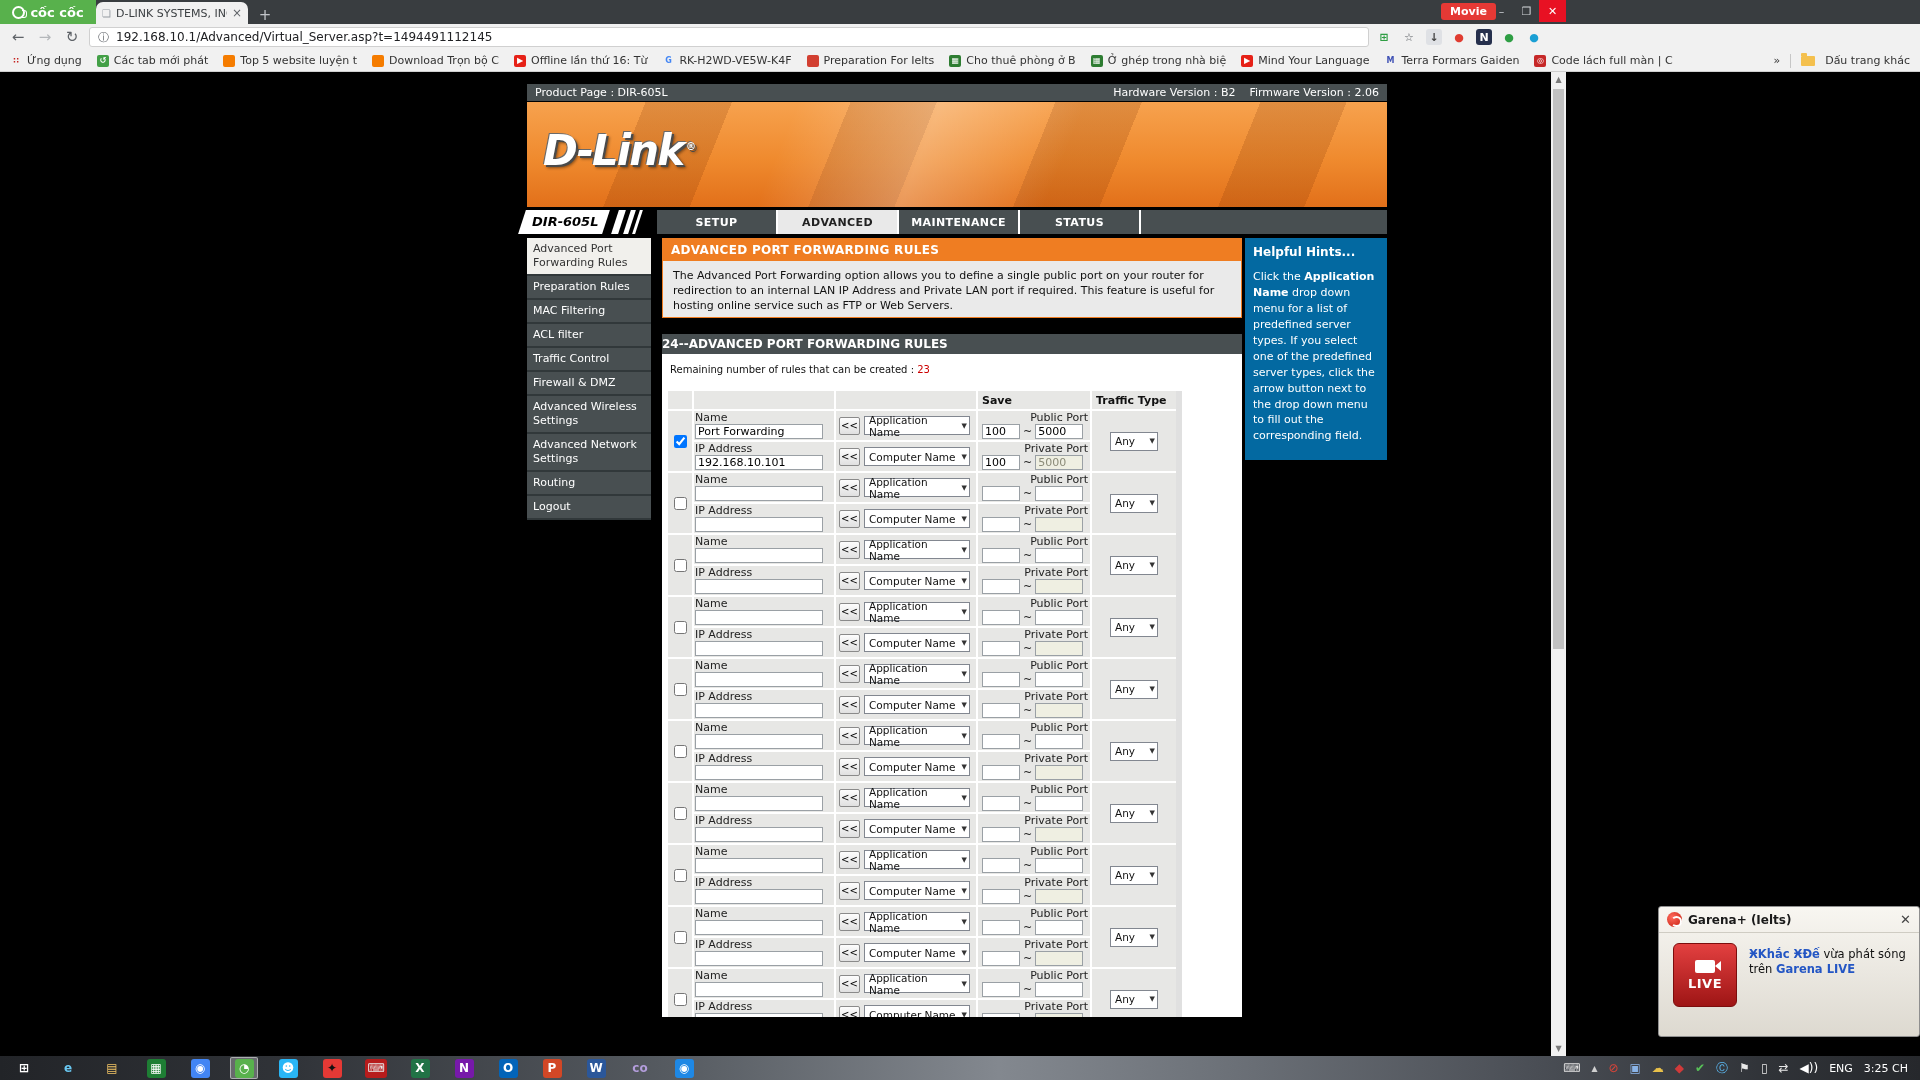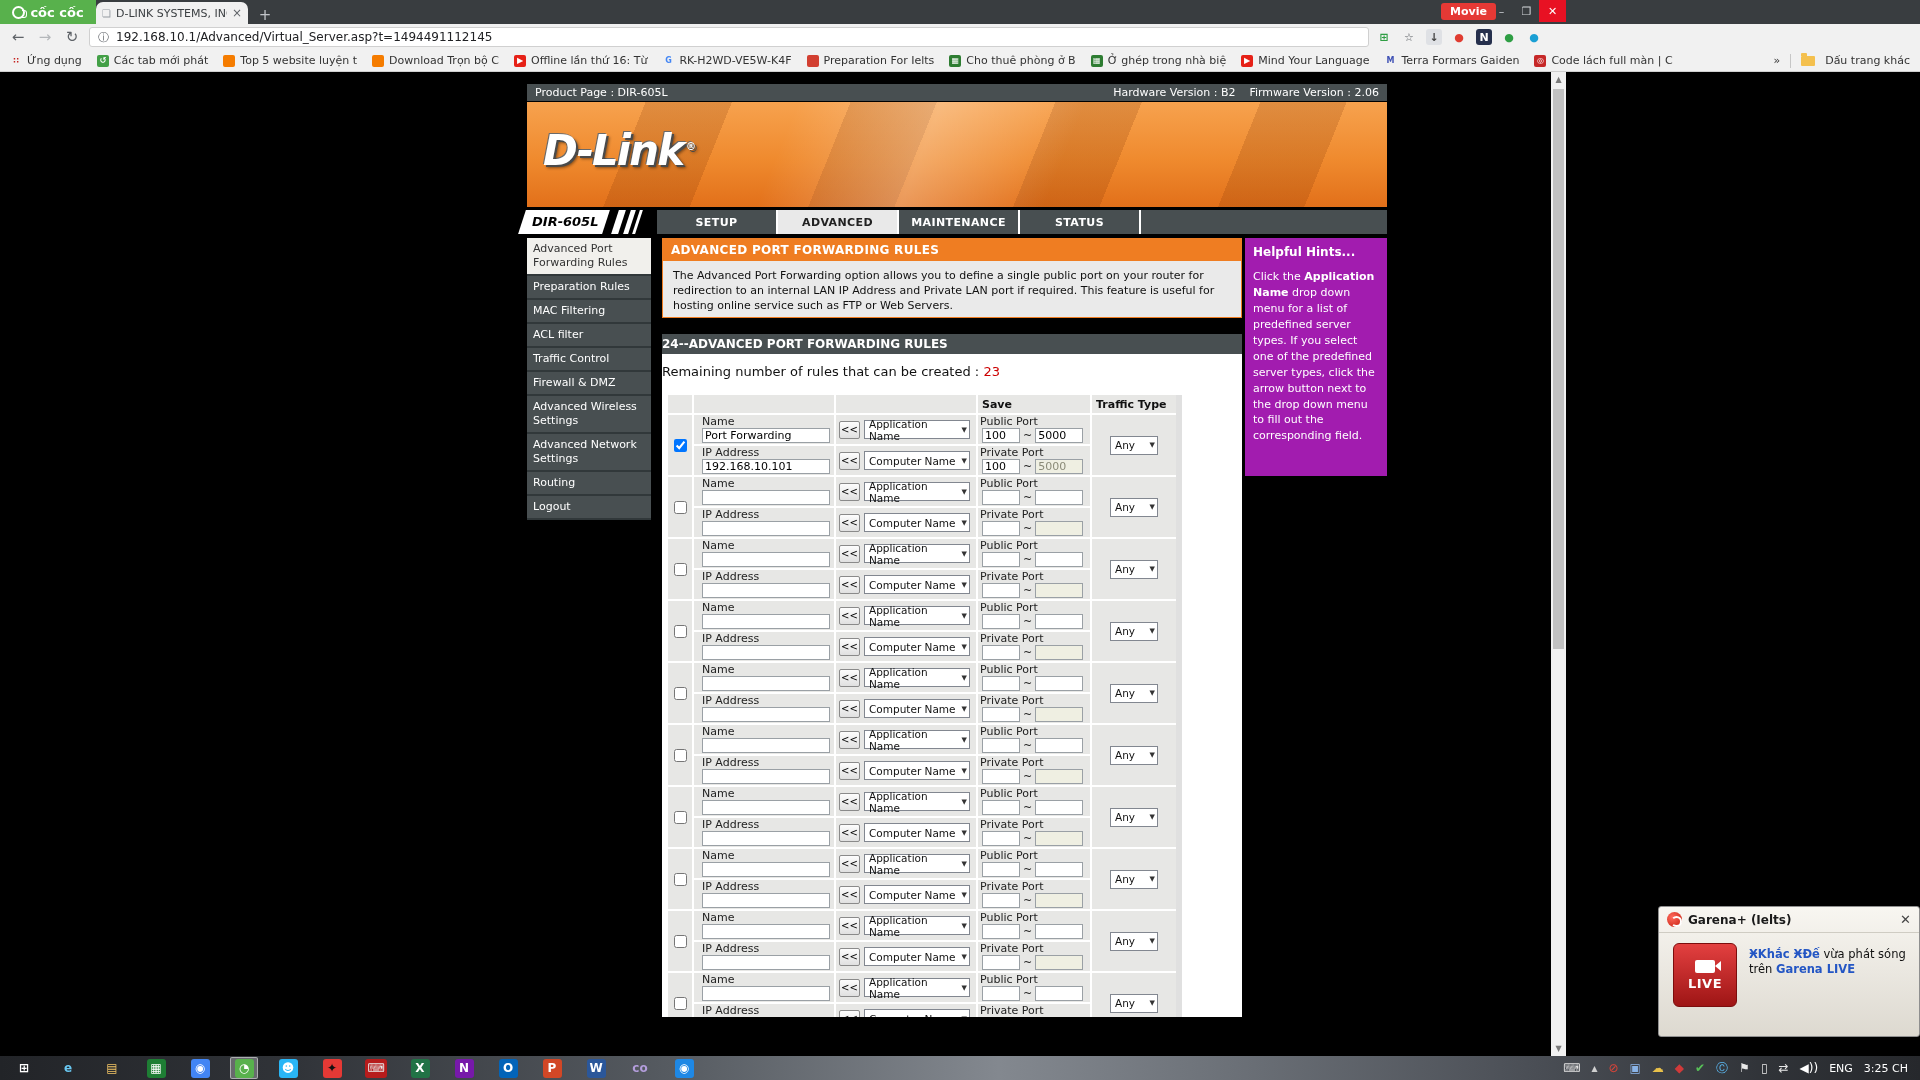--- a/index.html
+++ b/index.html
@@ -71,47 +71,47 @@
   .ltext{position:absolute;left:5px;top:4px;font-style:italic;font-weight:bold;font-size:13px;color:#000}
   .navtab{width:121px;background:#484f51;color:#fff;font-weight:bold;font-size:11px;display:flex;align-items:center;justify-content:center;border-right:2px solid #fff;letter-spacing:.4px;flex:none}
   .navtab.active{background:#e9e9e9;color:#222}
   .navfill{flex:1;background:#484f51}
 
   .bodyrow{display:flex;margin-top:4px;align-items:flex-start}
   .menu{width:124px;flex:none}
   .mitem{background:#484f51;color:#fff;font-size:11px;padding:4px 6px;border-bottom:2px solid #31383a;line-height:14px;min-height:22px;cursor:default}
   .mitem.sel{background:#f1f0ec;color:#333}
   .maincol{width:580px;margin-left:11px;flex:none}
-  .hintcol{width:142px;margin-left:3px;background:#a21caf;color:#fff;padding:7px 8px 32px;flex:none}
+  .hintcol{width:142px;margin-left:3px;background:#0369a1;color:#fff;padding:7px 8px 16px;flex:none}
   .hintcol h3{font-size:12px;margin-bottom:10px}
   .hintcol p{font-size:11px;line-height:1.45}
 
   .introbox{border:1px solid #ef7d22}
   .ibar{height:22px;background:#ef7d22;color:#fff;font-weight:bold;font-size:12px;line-height:22px;padding-left:8px;letter-spacing:.3px}
   .idesc{background:#eaeaea;padding:7px 10px 4px;font-size:11px;line-height:15px;color:#111}
   .ibtns{background:#eaeaea;padding:7px 10px 11px;display:flex;gap:12px}
   .btn{font-family:inherit;font-size:11px;padding:3px 9px;background:linear-gradient(#fefefe,#e3e3e3);border:1px solid #8a8a8a;border-radius:2px;color:#222}
   .rulesbar{margin-top:16px;height:20px;background:#484f51;color:#fff;font-weight:bold;font-size:12px;line-height:20px;}
   .whitepanel{background:#fff;height:663px;overflow:hidden;padding-top:10px}
-  .remaining{font-size:13px;color:#111;}
+  .remaining{font-size:10px;color:#111;padding-left:8px}
   .remaining .cnt{color:#c00}
 
   .ptable{margin:16px 0 0 6px;width:514px;border-right:6px solid #e0e0e0;padding-right:0}
   .thead{display:flex;gap:2px;margin-bottom:2px}
   .hcell{background:#e7e7e5;height:18px;font-size:11px;font-weight:bold;display:flex;align-items:center;padding:0 4px;color:#111}
   .w-chk{width:24px}.w-name{width:140px}.w-app{width:140px}.w-port{width:112px}.w-tr{width:84px}
   .trow{display:flex;gap:2px;margin-bottom:2px}
   .c-chk{width:24px;background:#e7e7e5;display:flex;align-items:center;justify-content:center;flex:none}
   .colstack{display:flex;flex-direction:column;gap:2px;flex:none}
-  .sub{background:#e7e7e5;height:29px;padding:1px 8px}
+  .sub{background:#e7e7e5;height:29px;padding:1px 1px}
   .c-name .sub{width:140px}
   .c-app .sub{width:140px;display:flex;align-items:center;gap:4px;padding:0 3px}
   .c-port .sub{width:112px;padding:1px 2px}
   .flabel{font-size:11px;line-height:12px;color:#222}
-  .plabel{text-align:left}
+  .plabel{text-align:right}
   .ti{height:15px;border:1px solid #9aa0a5;background:#fff;font-size:11px;font-family:inherit;padding:0 2px;display:block}
   .t-name{width:128px}
   .prow{display:flex;align-items:center;gap:3px;padding-left:2px}
   .t-port{width:38px}.t-port2{width:48px}
   .dim{background:#efefe2;color:#8b8b78}
   .tilde{font-size:11px;color:#222}
   .arrbtn{width:21px;height:18px;font-size:10px;background:linear-gradient(#fdfdfd,#e0e0e0);border:1px solid #8a8a8a;border-radius:2px;font-family:inherit;padding:0;flex:none}
   .fsel{height:19px;background:#fff;border:1px solid #828790;display:flex;align-items:center;justify-content:space-between;font-size:10.5px;padding:0 2px 0 4px;color:#111}
   .selw{width:106px}
   .c-traffic{width:84px;background:#e7e7e5;display:flex;align-items:center;justify-content:center;flex:none}

